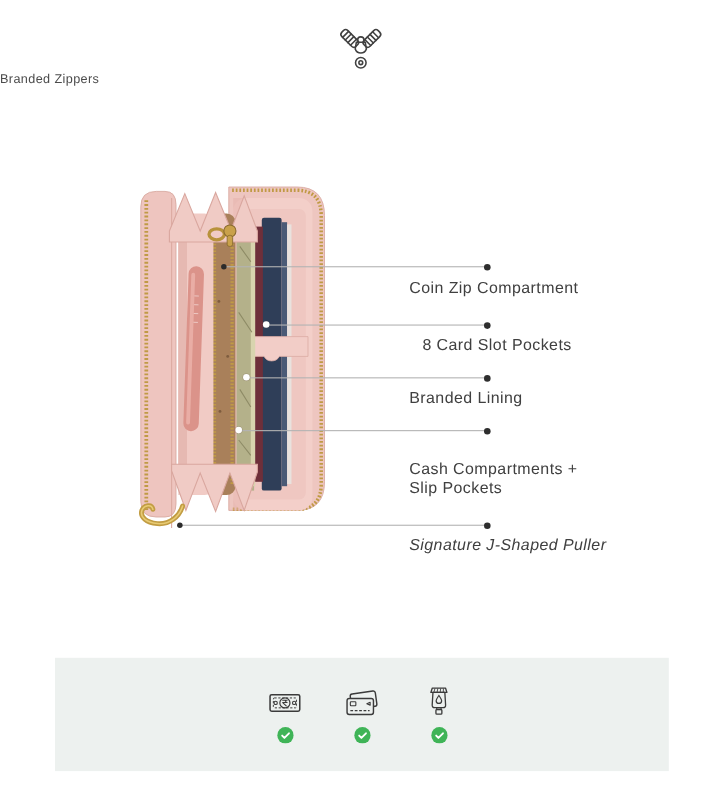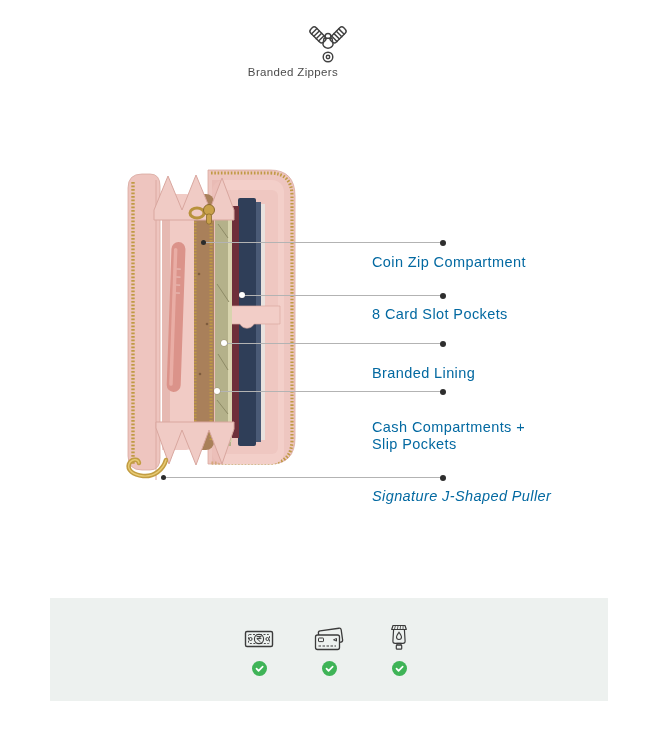--- a/index.html
+++ b/index.html
@@ -1,36 +1,36 @@
 <!DOCTYPE html>
 <html><head>
 <meta charset="utf-8">
 <style>
   html,body{margin:0;padding:0;background:#fff;}
   body{width:658px;height:734px;position:relative;overflow:hidden;
        font-family:"Liberation Sans",sans-serif;color:#3d3d3d;}
 
   
   .header-icon{position:absolute;left:305px;top:24px;width:46px;height:44px;}
-  .header-label{position:absolute;left:10px;top:66px;width:566px;text-align:center;
+  .header-label{position:absolute;left:0;top:66px;width:566px;
     font-size:11.5px;letter-spacing:.35px;color:#4b4b4b;}
 
   
   .wallet-wrap{position:absolute;left:112px;top:164px;width:190px;height:318px;}
 
   
   .callout-line{position:absolute;height:1px;background:#b3b3b3;}
   .callout-line .dot-end{position:absolute;right:-3px;top:-2.5px;width:6px;height:6px;
     border-radius:50%;background:#2e2e2e;}
   .callout-line .anchor-dark{position:absolute;left:-2px;top:-2px;width:5px;height:5px;
     border-radius:50%;background:#2b2b2b;}
   .callout-line .anchor-white{position:absolute;left:-3px;top:-3px;width:6px;height:6px;
     border-radius:50%;background:#ffffff;box-shadow:0 0 0 .5px rgba(90,60,60,.25);}
   .feature-label{position:absolute;left:372px;font-size:14.5px;letter-spacing:.4px;
-    color:#0369a1;line-height:17px;}
+    color:#404040;line-height:17px;}
   .feature-label.wrap{width:175px;}
 
   
   .perks-panel{position:absolute;left:50px;top:598px;width:558px;height:103px;
     background:#edf1ef;display:flex;justify-content:center;align-items:center;gap:36px;}
   .perk{display:flex;flex-direction:column;align-items:center;gap:6px;width:34px;}
   .perk svg.perk-glyph{display:block;}
   .perk svg.check{display:block;}
 </style>
 </head>
@@ -113,27 +113,27 @@
 <div class="callout-line" style="left:203px;top:242px;width:240px;">
   <span class="anchor-dark"></span>
   <span class="dot-end"></span>
 </div>
 <div class="feature-label" style="top:254px;">Coin Zip Compartment</div>
 
 <div class="callout-line" style="left:242px;top:295px;width:201px;">
   <span class="anchor-white"></span>
   <span class="dot-end"></span>
 </div>
-<div class="feature-label" style="top:306px;">8 Card Slot Pockets</div>
+<div class="feature-label" style="top:306px;margin-left:12px;">8 Card Slot Pockets</div>
 
 <div class="callout-line" style="left:224px;top:343px;width:219px;">
   <span class="anchor-white"></span>
   <span class="dot-end"></span>
 </div>
-<div class="feature-label" style="top:354px;margin-top:11px;">Branded Lining</div>
+<div class="feature-label" style="top:354px;">Branded Lining</div>
 
 <div class="callout-line" style="left:217px;top:391px;width:226px;">
   <span class="anchor-white"></span>
   <span class="dot-end"></span>
 </div>
 <div class="feature-label wrap" style="top:419px;">Cash Compartments + Slip Pockets</div>
 
 <div class="callout-line" style="left:163px;top:477px;width:280px;">
   <span class="anchor-dark"></span>
   <span class="dot-end"></span>

